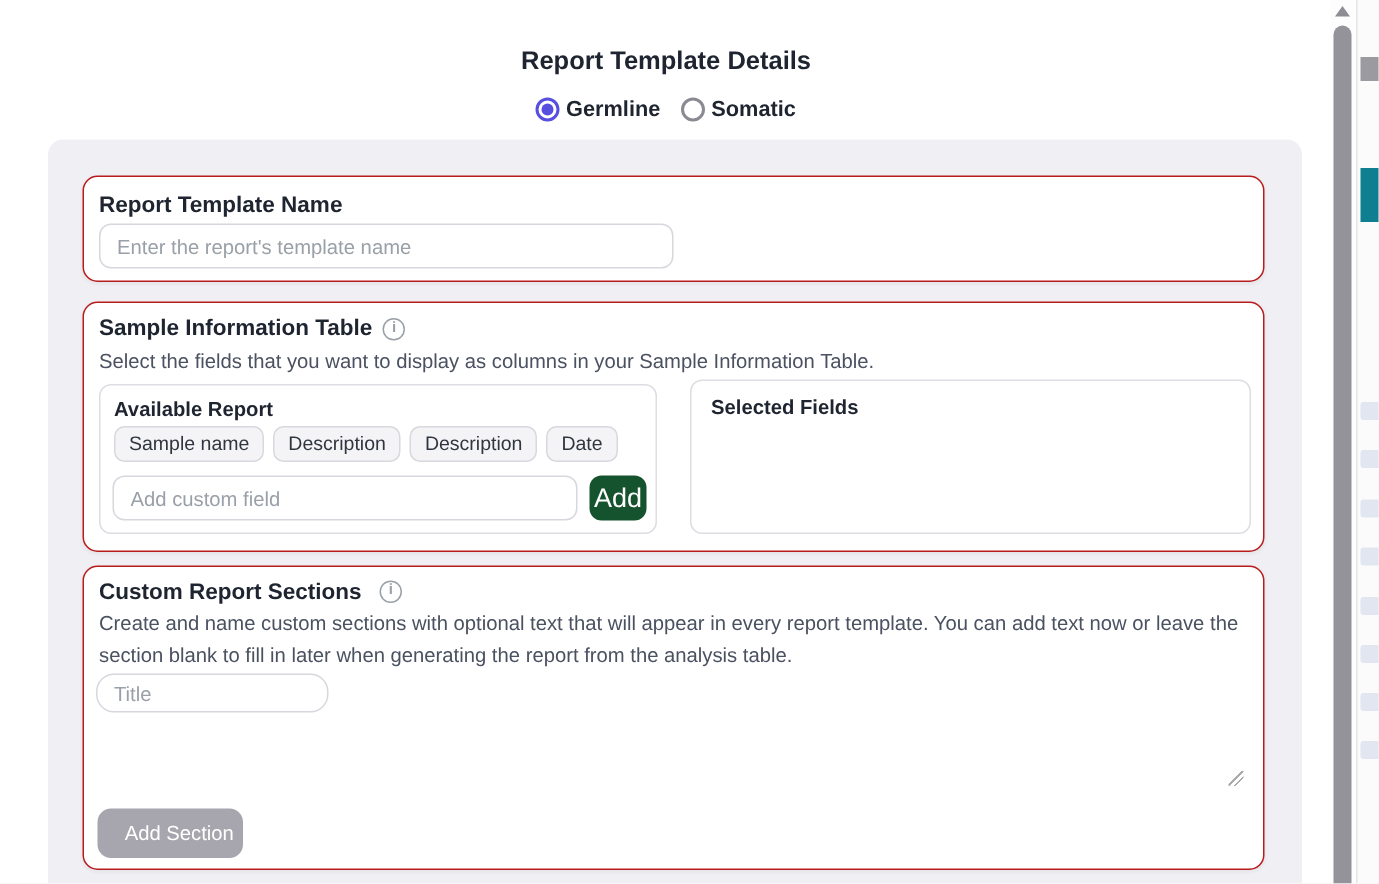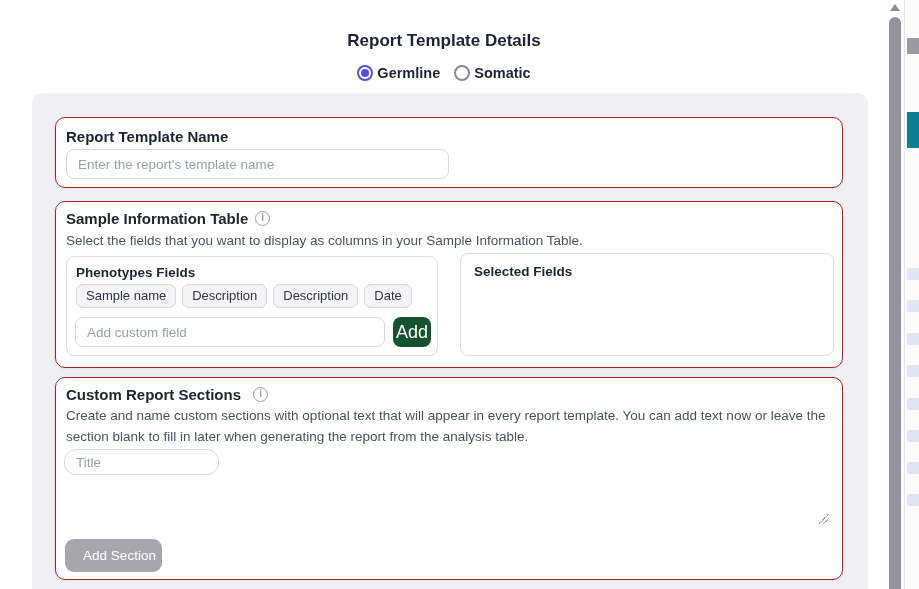--- a/index.html
+++ b/index.html
@@ -133,28 +133,28 @@
 </div>
 
 <div class="panel">
 
   <div class="card card1">
     <div class="card-h" style="position:absolute;left:10px;top:10px;">Report Template Name</div>
     <input class="text-input" style="position: absolute; left: 10px; top: 31px; width: 383px; height: 30px;" placeholder="Enter the report's template name">
   </div>
 
   <div class="card card2">
-    <div class="card-h" style="position:absolute;left:10px;top:8px;">
+    <div class="card-h" style="position:absolute;left:10px;top:8px;align-items:flex-end;">
       <span>Sample Information Table</span>
       <span class="info-icon">i</span>
     </div>
     <div class="desc" style="position:absolute;left:10px;top:29px;width:770px;">Select the fields that you want to display as columns in your Sample Information Table.</div>
 
     <div class="inner-panel" style="left:10px;top:54px;width:372px;height:100px;">
-      <div class="inner-label" style="position:absolute;left:9px;top:8px;">Phenotypes Fields</div>
+      <div class="inner-label" style="position:absolute;left:9px;top:8px;">Available Report</div>
       <div class="chips">
         <button class="chip">Sample name</button>
         <button class="chip">Description</button>
         <button class="chip">Description</button>
         <button class="chip">Date</button>
       </div>
       <input class="text-input" style="position: absolute; left: 8px; top: 60px; width: 310px; height: 30px;" placeholder="Add custom field">
       <button class="add-btn">Add</button>
     </div>
 

